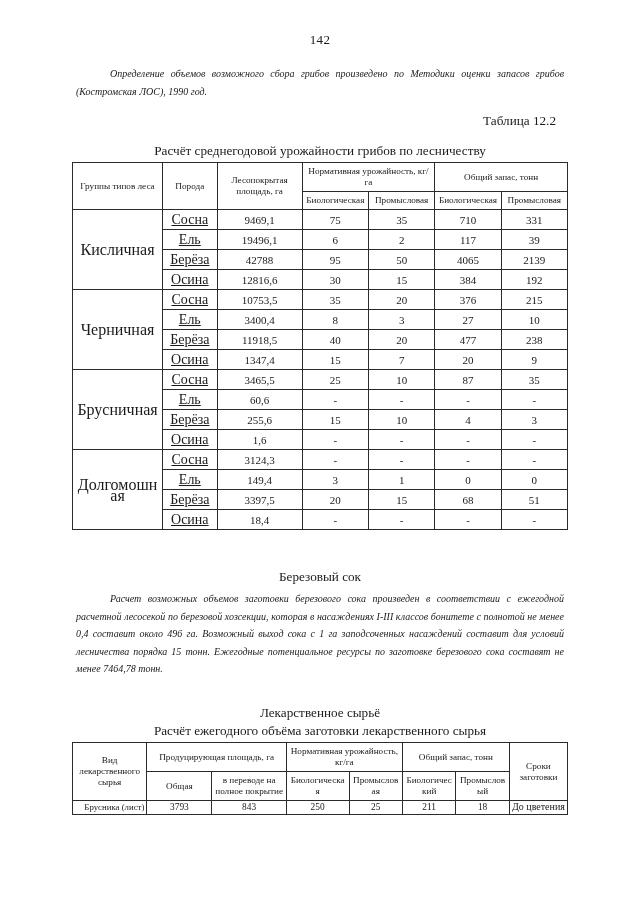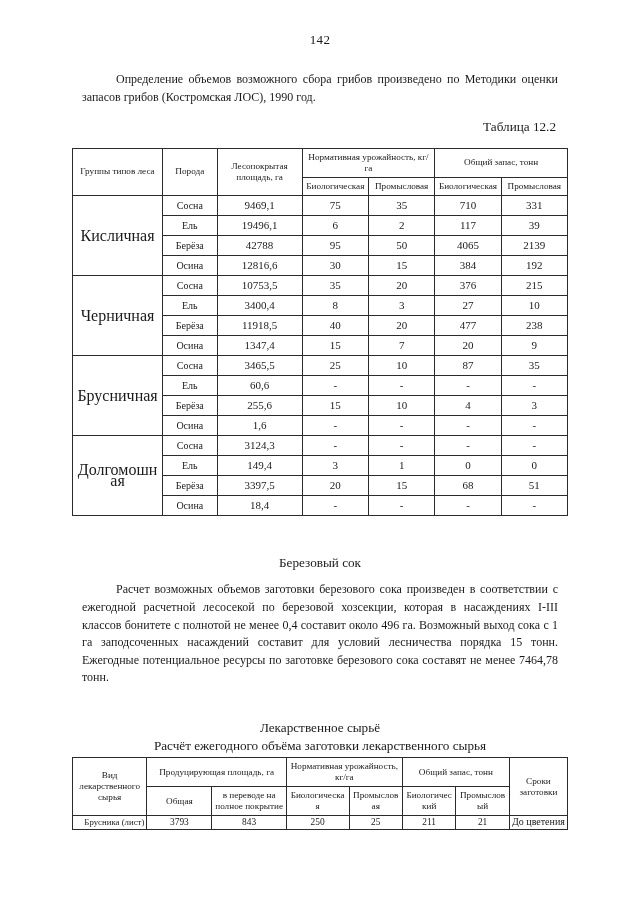--- a/index.html
+++ b/index.html
@@ -23,26 +23,27 @@
     padding: 0 72px;
     border-radius: 27px;
   }
   .page-number {
     text-align: center;
     font-size: 13px;
     padding-top: 32px;
     letter-spacing: 0.3px;
   }
   p.body-text {
-    font-size: 12px;
+    font-size: 10px;
     line-height: 17.6px;
     text-align: justify;
     text-indent: 34px;
-    margin: 10px;
+    margin: 4px;
     hyphens: none;
+    font-style: italic;
   }
   .centered {
     text-align: center;
     font-size: 13.2px;
     line-height: 17.6px;
     margin: 0;
   }
   .right {
     text-align: right;
     font-size: 13.2px;
@@ -70,21 +71,22 @@
   table.doc-table th.hdr {
     font-size: 9.2px;
     line-height: 11px;
     padding: 3px 2px;
   }
   table.doc-table td.num {
     font-size: 11px;
     line-height: 12px;
   }
   table.doc-table td.species {
-    font-size: 10px;
+    font-size: 14px;
+    text-decoration: underline;
   }
   table.doc-table td.grp {
     font-size: 16px;
   }
   .t1-row td { height: 17px; }
   .t2 { font-size: 9px; margin-top: 4px; }
   .t2 th.hdr { font-size: 8.6px; line-height: 10.5px; padding: 4px 3px; }
   .t2 td { font-size: 9.4px; line-height: 11px; }
   .t2 td.name { font-size: 8.8px; text-align: right; padding-left: 4px; line-height: 10.5px; }
   .t2 td.term { font-size: 10px; line-height: 10.5px; }
@@ -98,20 +100,21 @@
 
 <div class="page">
 
   <div class="page-number">142</div>
 
   <div class="spacer-sm"></div>
 
   <p class="body-text">Определение объемов возможного сбора грибов произведено по Методики оценки запасов грибов (Костромская ЛОС), 1990 год.</p>
 
   <p class="right">Таблица 12.2</p>
+  <p class="centered">Расчёт среднегодовой урожайности грибов по лесничеству</p>
 
   <table class="doc-table t1">
     <colgroup>
       <col style="width:18.2%">
       <col style="width:11.0%">
       <col style="width:17.2%">
       <col style="width:13.4%">
       <col style="width:13.4%">
       <col style="width:13.4%">
       <col style="width:13.4%">
@@ -306,19 +309,19 @@
       </tr>
     </thead>
     <tbody>
         <tr>
           <td class="name">Брусника (лист)</td>
           <td>3793</td>
           <td>843</td>
           <td>250</td>
           <td>25</td>
           <td>211</td>
-          <td>21</td>
+          <td>18</td>
           <td class="term">До цветения</td>
         </tr>
       </tbody>
   </table>
 
 </div>
 
 </body></html>

